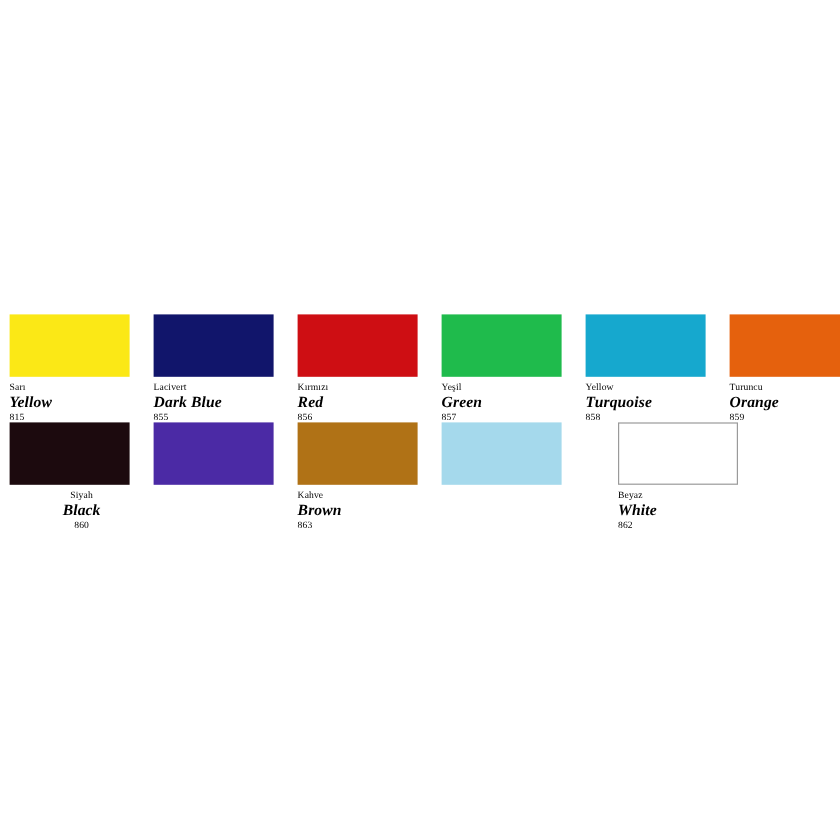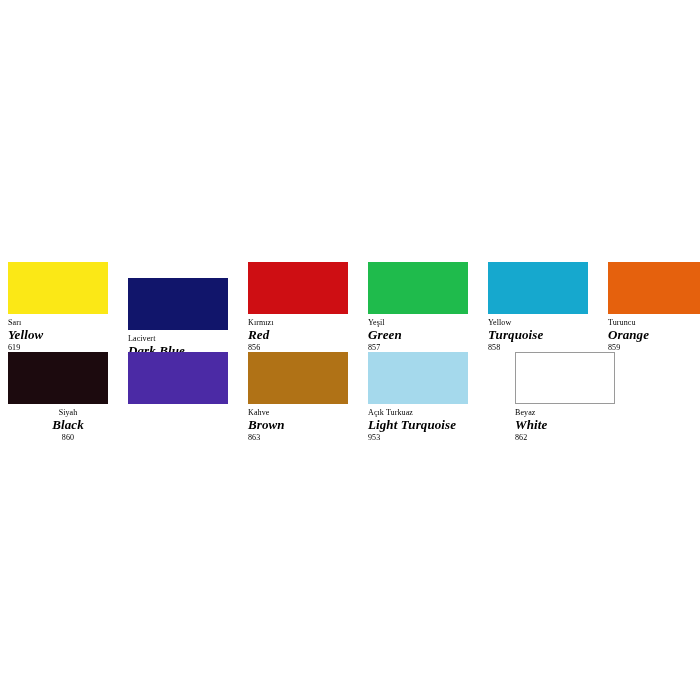--- a/index.html
+++ b/index.html
@@ -69,24 +69,24 @@
 </head>
 <body>
 
 <div id="color-chart">
   <div class="swatch-row" id="row-1">
       <div class="swatch-cell" style="left: 8px;">
         <div class="swatch-chip" style="background: rgb(251, 232, 22);"></div>
         <div class="swatch-labels">
           <div class="label-tr">Sarı</div>
           <div class="label-en">Yellow</div>
-          <div class="label-code">619</div>
+          <div class="label-code">815</div>
         </div>
       </div>
-      <div class="swatch-cell" style="left: 128px; margin-top: 16px;">
+      <div class="swatch-cell" style="left: 128px;">
         <div class="swatch-chip" style="background: rgb(17, 21, 107);"></div>
         <div class="swatch-labels">
           <div class="label-tr">Lacivert</div>
           <div class="label-en">Dark Blue</div>
           <div class="label-code">855</div>
         </div>
       </div>
       <div class="swatch-cell" style="left: 248px;">
         <div class="swatch-chip" style="background: rgb(206, 14, 19);"></div>
         <div class="swatch-labels">
@@ -135,25 +135,20 @@
       <div class="swatch-cell" style="left: 248px;">
         <div class="swatch-chip" style="background: rgb(176, 114, 22);"></div>
         <div class="swatch-labels">
           <div class="label-tr">Kahve</div>
           <div class="label-en">Brown</div>
           <div class="label-code">863</div>
         </div>
       </div>
       <div class="swatch-cell" style="left: 368px;">
         <div class="swatch-chip" style="background: rgb(165, 217, 236);"></div>
-        <div class="swatch-labels">
-          <div class="label-tr">Açık Turkuaz</div>
-          <div class="label-en">Light Turquoise</div>
-          <div class="label-code">953</div>
-        </div>
       </div>
       <div class="swatch-cell" style="left: 488px; margin-left: 27px;">
         <div class="swatch-chip bordered" style="background: rgb(255, 255, 255);"></div>
         <div class="swatch-labels">
           <div class="label-tr">Beyaz</div>
           <div class="label-en">White</div>
           <div class="label-code">862</div>
         </div>
       </div>
     </div>

